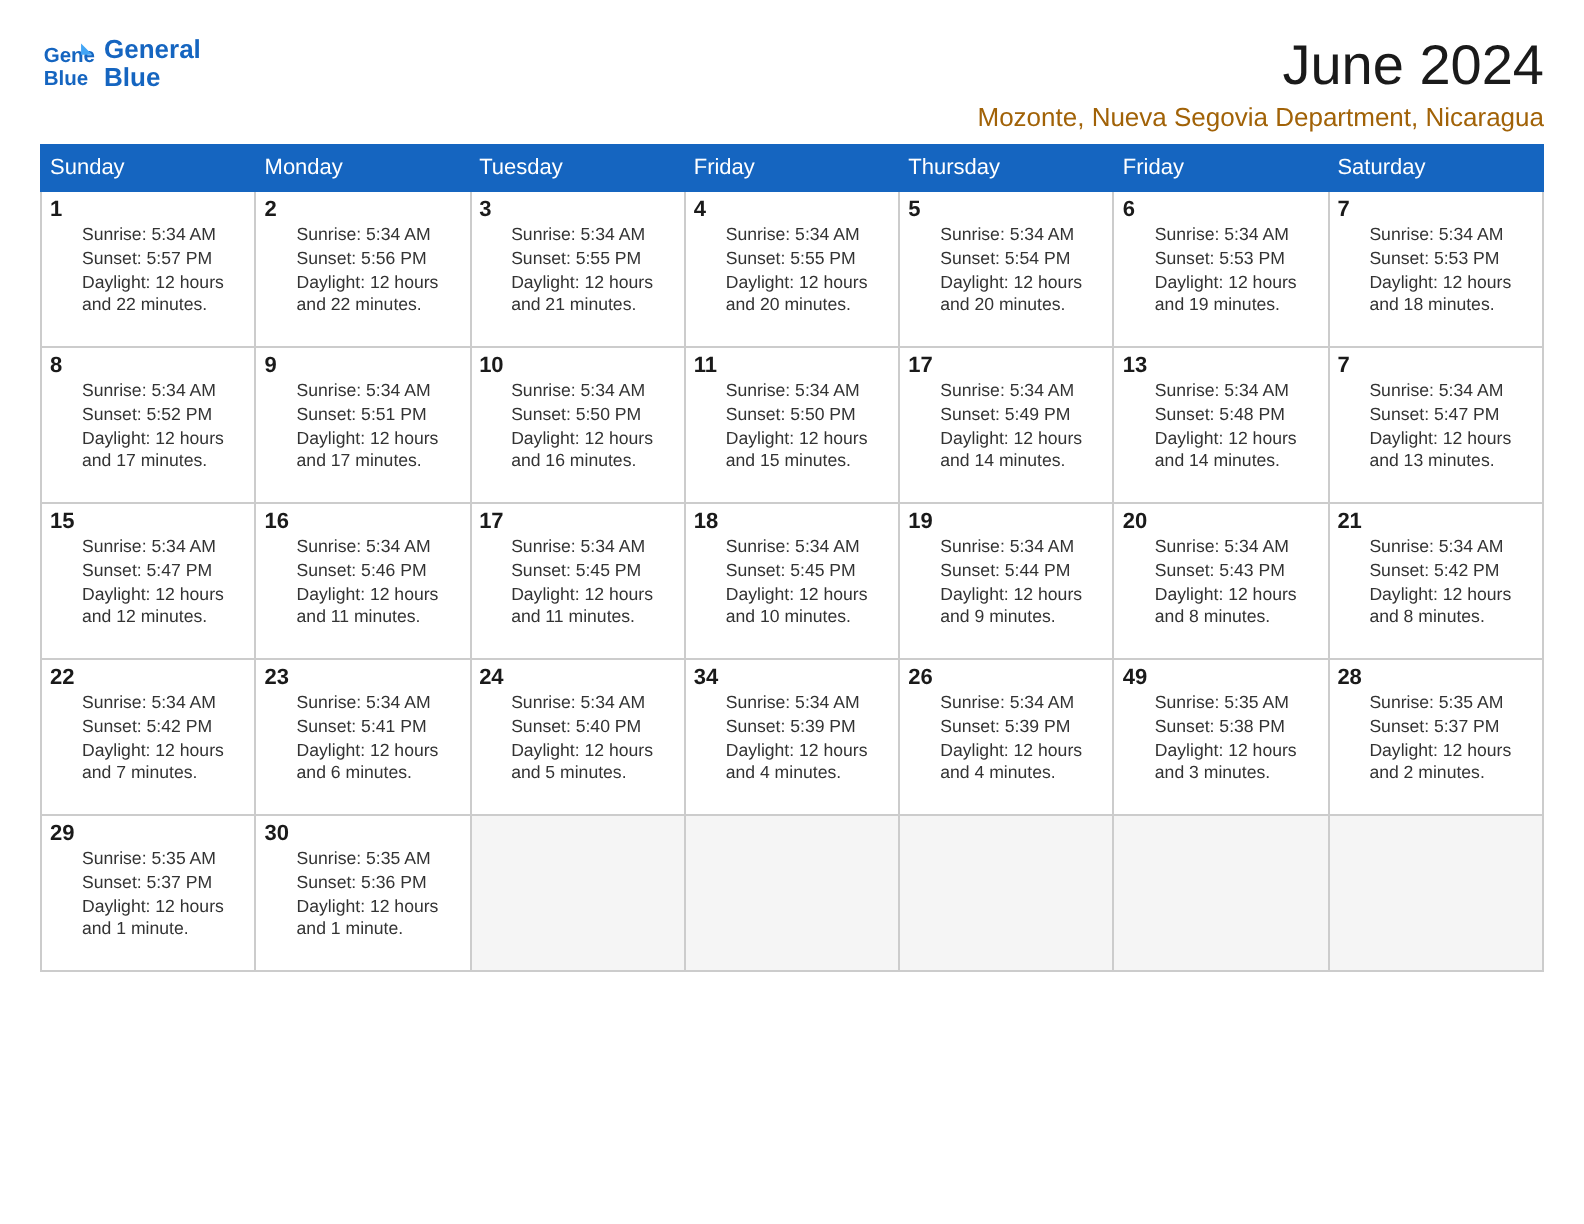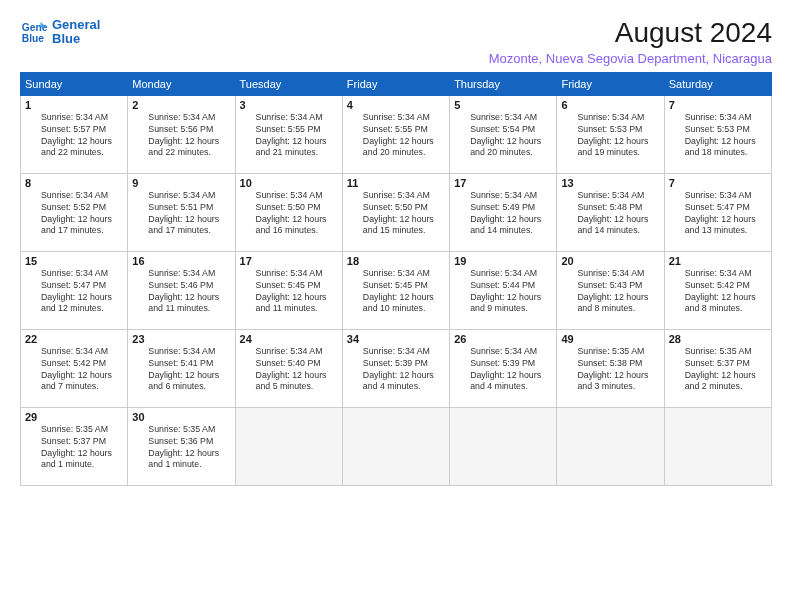--- a/index.html
+++ b/index.html
@@ -41,21 +41,21 @@
       text-align: right;
     }
     .month-title {
       font-size: 28px;
       color: #1a1a1a;
       font-weight: normal;
       line-height: 1.1;
     }
     .subtitle {
       font-size: 13px;
-      color: #8b5cf6;
+      color: #a16207;
       margin-top: 2px;
     }
     .calendar {
       width: 100%;
       border-collapse: collapse;
       font-size: 9.5px;
     }
     .calendar th {
       background: #1565c0;
       color: #fff;
@@ -108,21 +108,21 @@
         <polygon points="22,4 28,10 22,10" fill="#42a5f5"></polygon>
       </svg>
       <div>
         <div class="logo-text">
           <span class="blue">General</span><br>
           <span class="blue">Blue</span>
         </div>
       </div>
     </div>
     <div class="title-block">
-      <div class="month-title">August 2024</div>
+      <div class="month-title">June 2024</div>
       <div class="subtitle">Mozonte, Nueva Segovia Department, Nicaragua</div>
     </div>
   </div>
 
   <table class="calendar">
     <thead>
       <tr>
         <th>Sunday</th>
         <th>Monday</th>
         <th>Tuesday</th>

